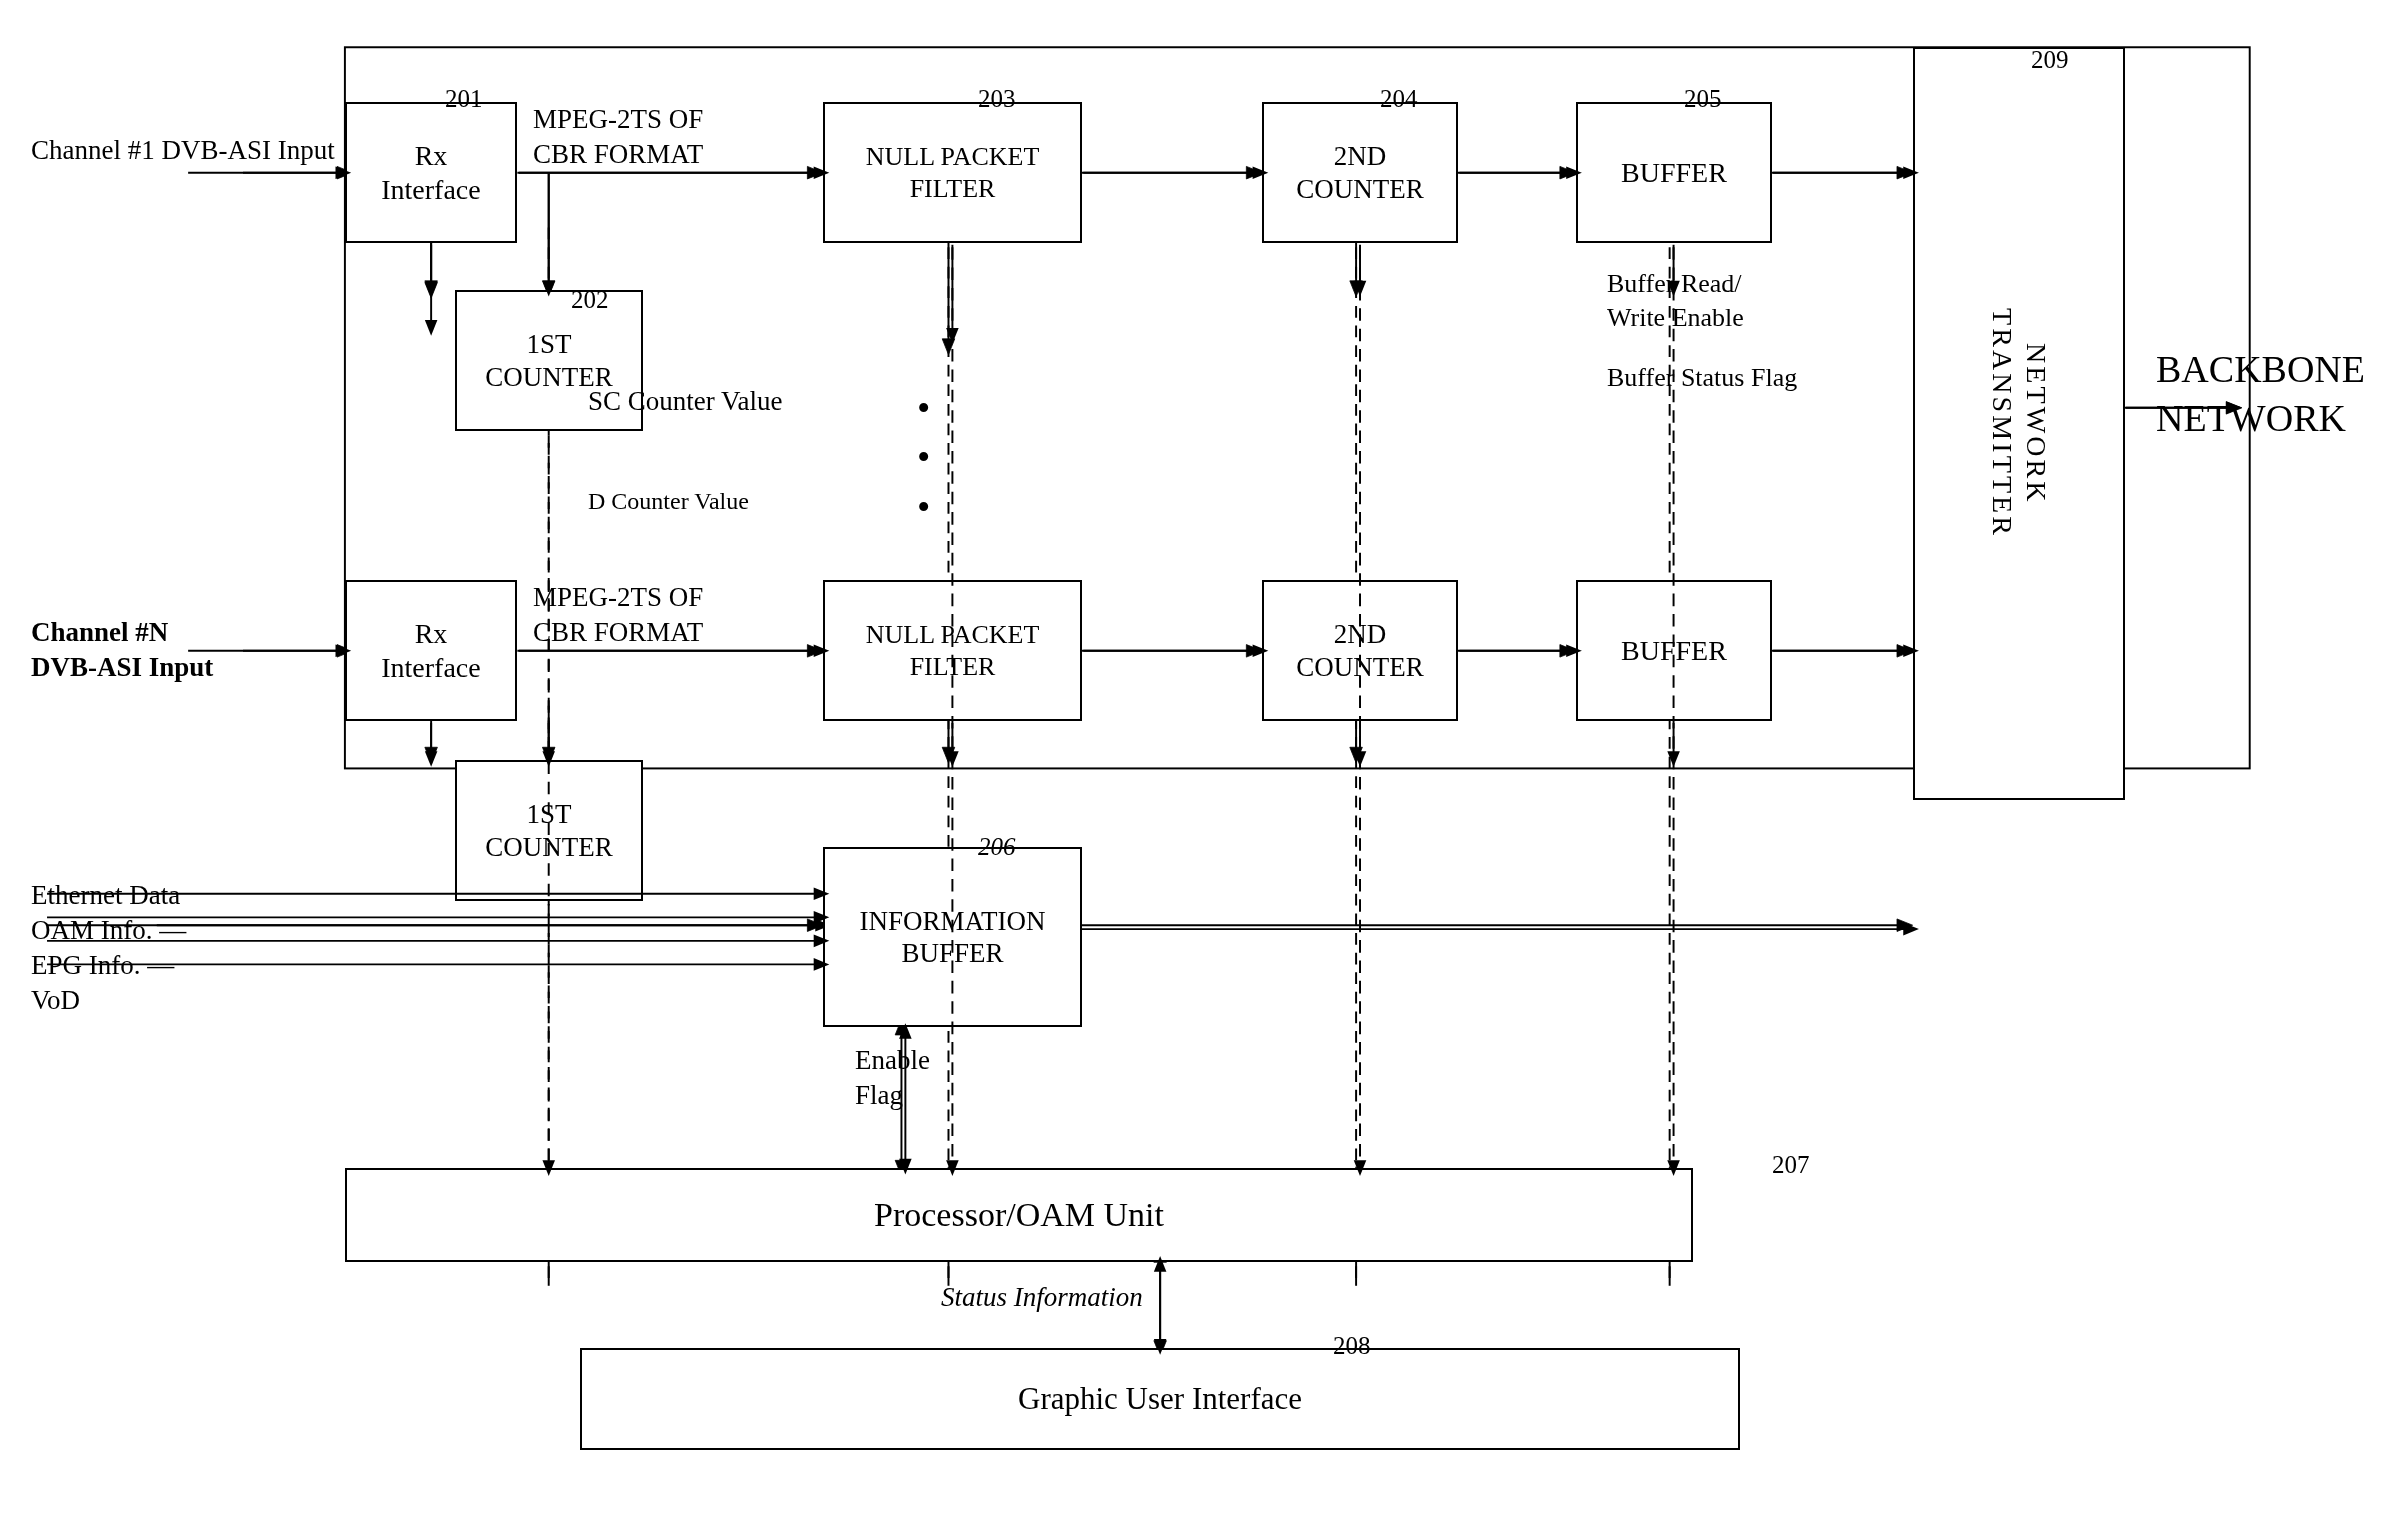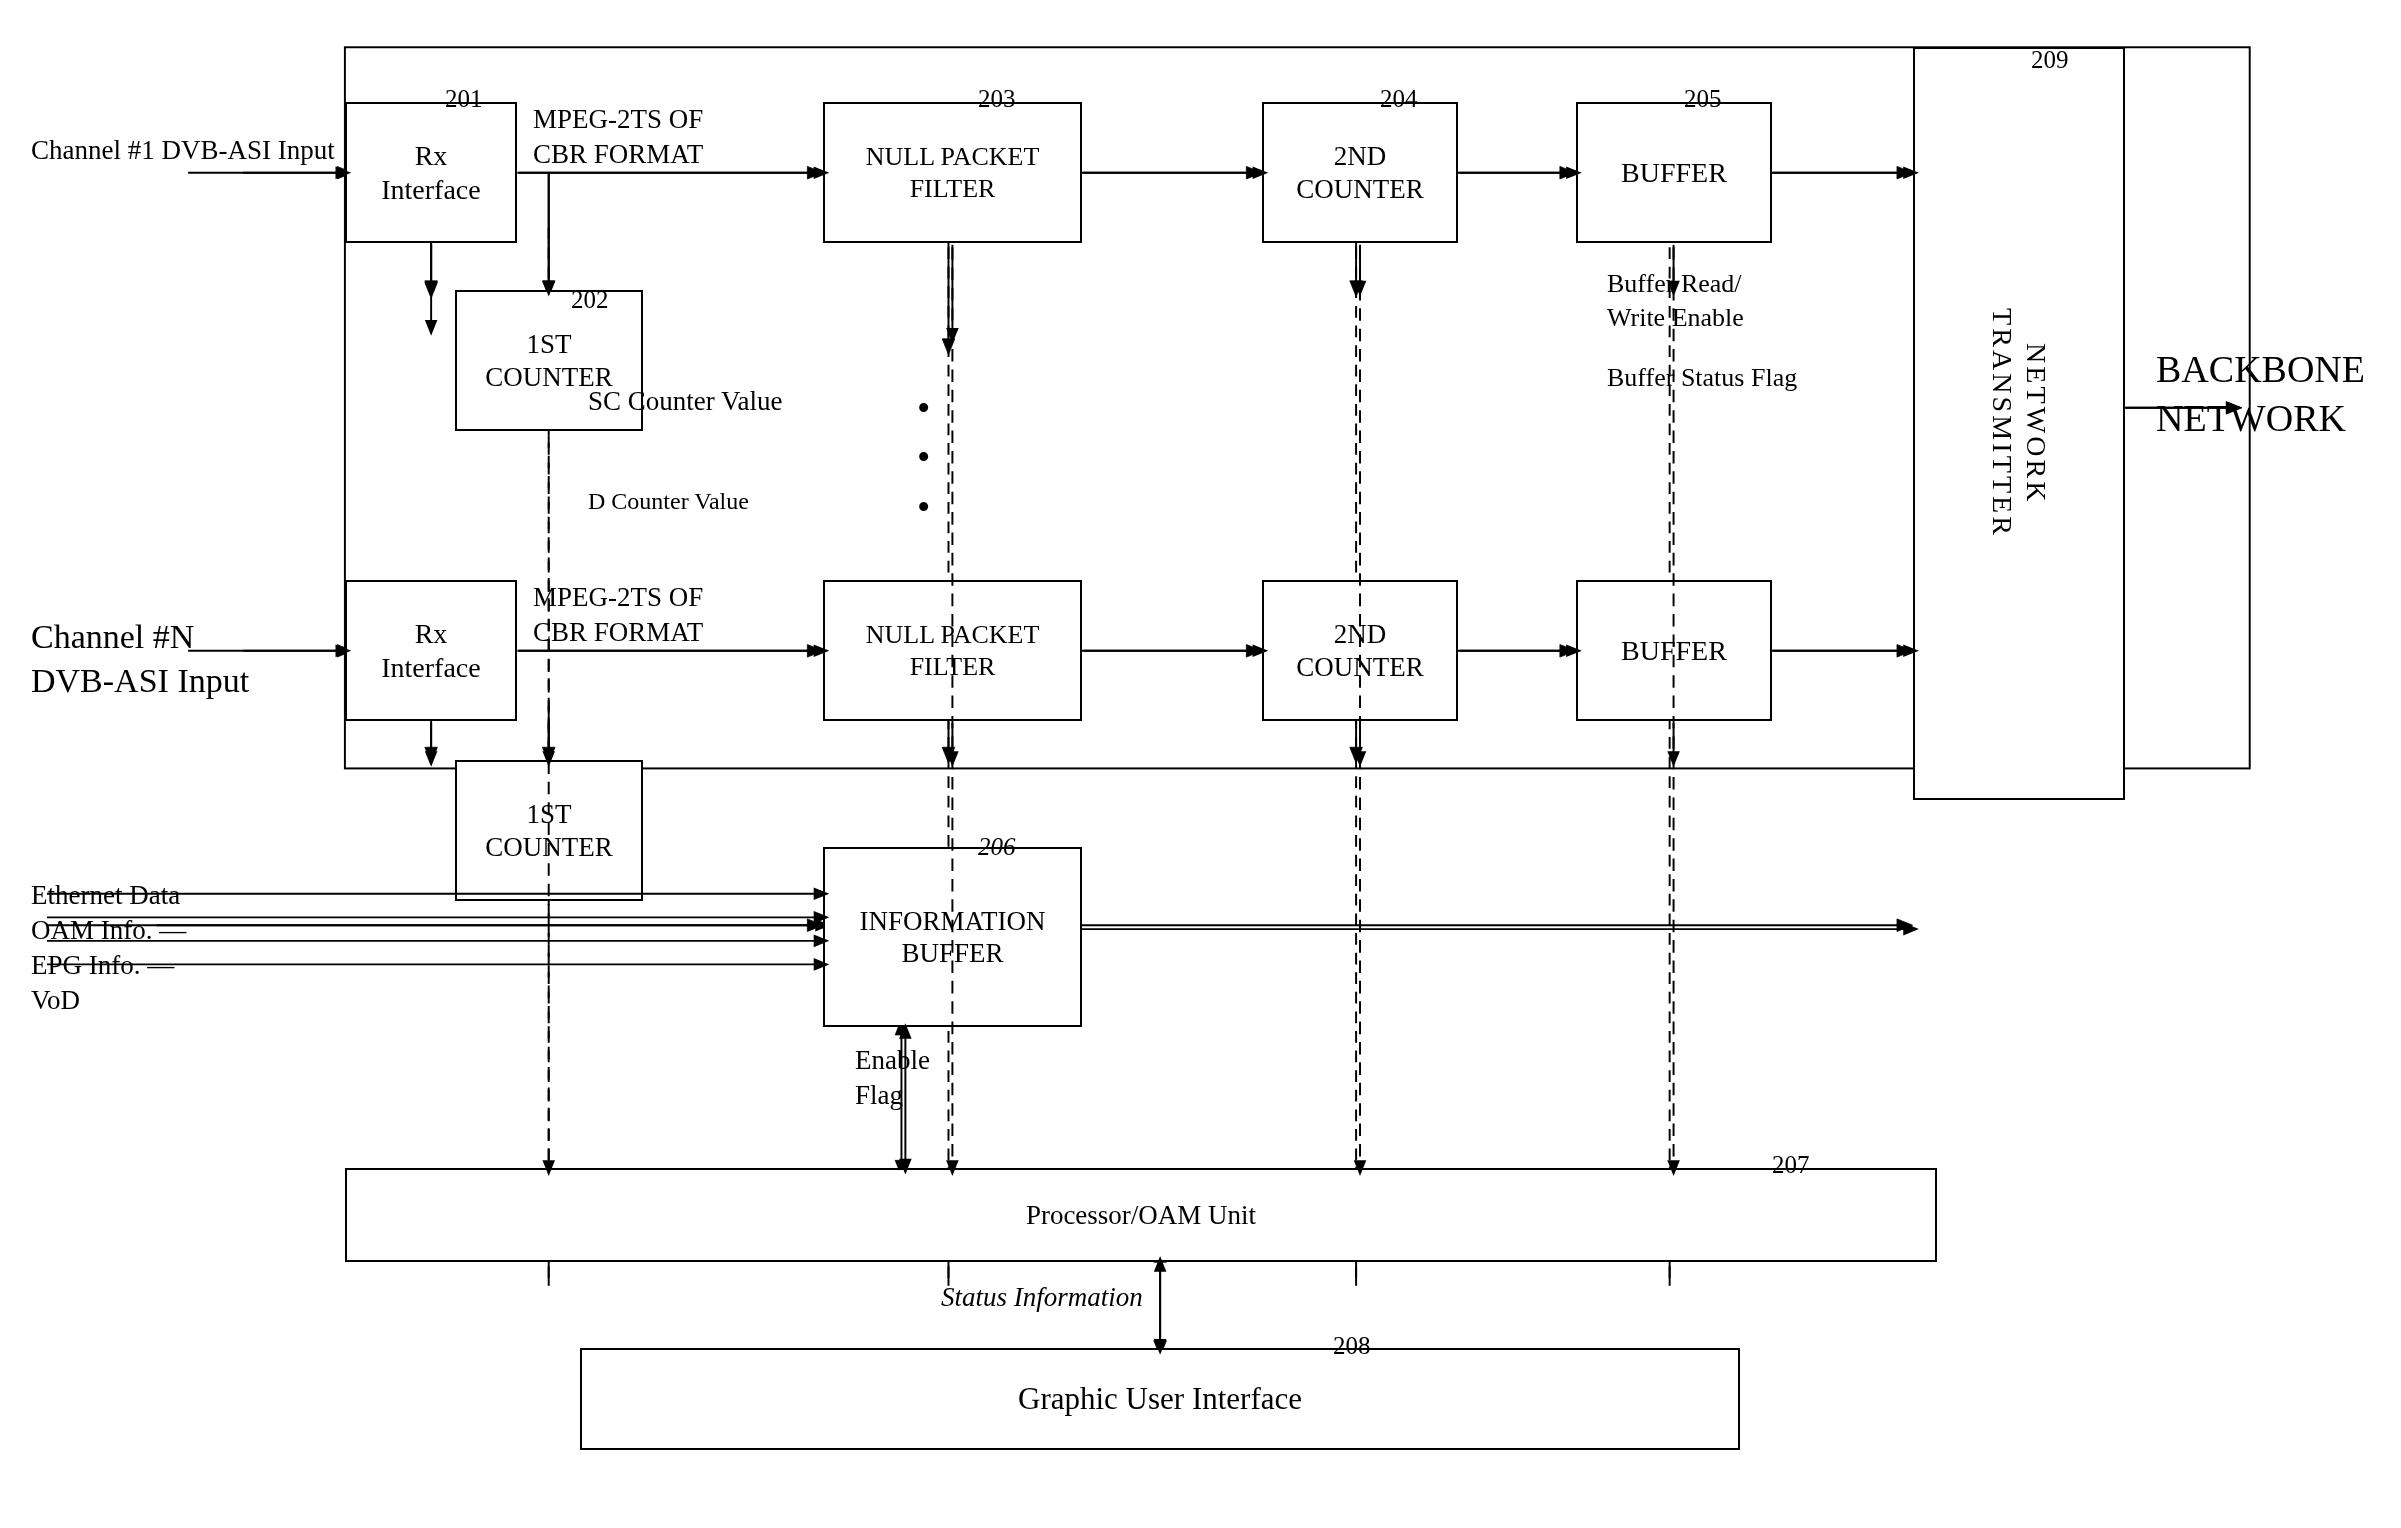--- a/index.html
+++ b/index.html
@@ -200,21 +200,21 @@
   <div class="label label-center" style="left:917px; top:384px; font-size:38px; letter-spacing:6.3px;">•<br>•<br>•</div>
 
   <div class="label" style="left:588px; top:384px; font-size:27px;">SC Counter Value</div>
 
   <div class="label" style="left:588px; top:486px; font-size:24px;">D Counter Value</div>
 
   <div class="label" style="left:1607px; top:267px; font-size:26px;">Buffer Read/<br>Write Enable</div>
 
   <div class="label" style="left:1607px; top:361px; font-size:26px;">Buffer Status Flag</div>
 
-  <div class="label" style="left:31px; top:615px; font-size:34px;">Channel #N<br>DVB-ASI Input</div>
+  <div class="label" style="left:31px; top:615px; font-size:27px;font-weight:bold;">Channel #N<br>DVB-ASI Input</div>
 
   <div class="box" style="left:345px; top:580px; width:172px; height:141px; font-size:28px;">
     Rx<br>Interface
   </div>
 
   <div class="label" style="left:533px; top:580px; font-size:27px;">MPEG-2TS OF<br>CBR FORMAT</div>
 
   <div class="box" style="left:823px; top:580px; width:259px; height:141px; font-size:26px;">
     NULL PACKET<br>FILTER
   </div>
@@ -245,21 +245,21 @@
     <polygon points="1040,1172 1060,1180 1040,1188" fill="#000"></polygon>
   </svg>
 
   <div class="box" style="left:823px; top:847px; width:259px; height:180px; font-size:27px;">
     INFORMATION<br>BUFFER
   </div>
   <div class="ref-num" style="left:978px; top:817px;font-style:italic;">206</div>
 
   <div class="label" style="left:855px; top:1043px; font-size:27px;">Enable<br>Flag</div>
 
-  <div class="box" style="left:345px; top:1168px; width:1592px; height:94px; font-size:27px; border:2.4px solid #000;">
+  <div class="box" style="left:345px; top:1168px; width:1348px; height:94px; font-size:34px; border:2.4px solid #000;">
     Processor/OAM Unit
   </div>
   <div class="ref-num" style="left:1772px; top:1135px;">207</div>
 
   <div class="label" style="left:941px; top:1280px; font-size:27px;font-style:italic;">Status Information</div>
 
   <div class="box" style="left:580px; top:1348px; width:1160px; height:102px; font-size:31px; border:2.4px solid #000;">
     Graphic User Interface
   </div>
   <div class="ref-num" style="left:1333px; top:1316px;">208</div>

